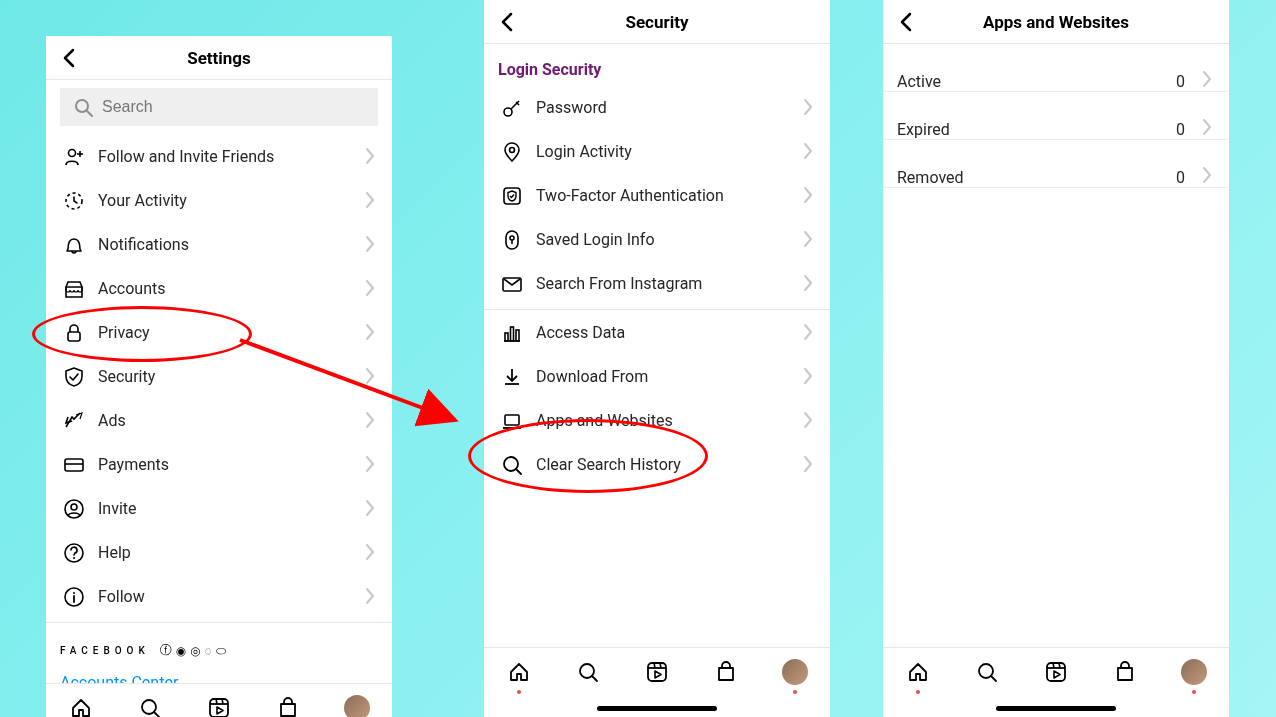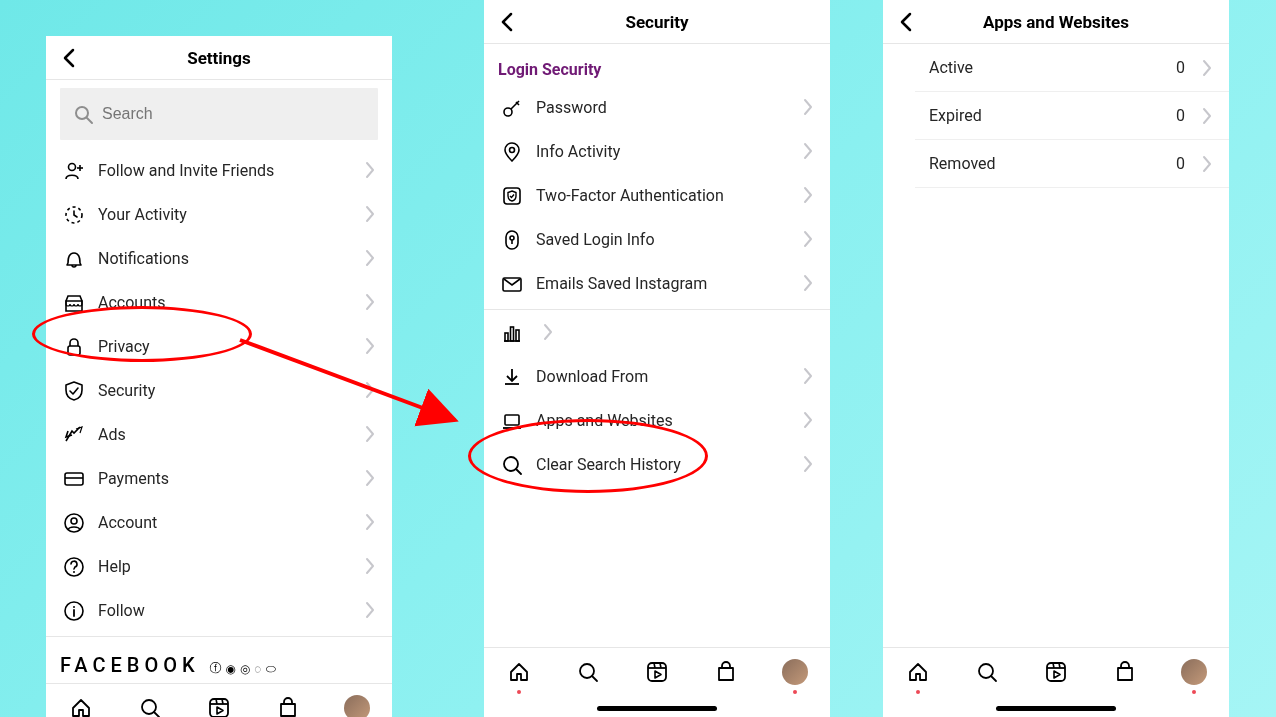--- a/index.html
+++ b/index.html
@@ -39,21 +39,21 @@
     display:flex;align-items:center;justify-content:center;
   }
   .header .title {
     font-size: 17px;
     font-weight: 700;
   }
   .searchbox {
     margin: 8px 14px;
     background: #efefef;
     border-radius: 1px;
-    height: 52px;
+    height: 38px;
     display:flex; align-items:center;
     padding: 0 12px;
     color:#8e8e8e;
   }
   .searchbox .icon { margin-right:8px; display:flex;}
   .searchbox input {
     border:none; background:transparent; font-size:16px; color:#8e8e8e; outline:none; flex:1;
   }
   .list-item {
     display:flex; align-items:center;
@@ -62,32 +62,32 @@
   }
   .list-item .icon { width:26px; display:flex; align-items:center; justify-content:center; margin-right:12px;}
   .list-item .label { flex:1; font-size:16px; color:#262626;}
   .list-item .chev { color:#c7c7cc; display:flex;}
   .section-header {
     font-size:16px; font-weight:700; padding:16px 14px 6px; color:#701a75;
   }
   .phone-2 .header { border-bottom:0.5px solid #e6e6e6;}
   .phone-2 .section-border { border-bottom:0.5px solid #e6e6e6; margin-top:4px;}
   .simple-row {
-    display:flex; align-items:center; height:48px; padding:0 14px; border-bottom:0.5px solid #efefef;margin-left:32px;
+    display:flex; align-items:flex-end; height:48px; padding:0 14px; border-bottom:0.5px solid #efefef;
   }
   .simple-row .label { flex:1; font-size:16px; color:#262626;}
   .simple-row .count { font-size:16px; color:#262626; margin-right:10px;}
   .simple-row .chev { color:#c7c7cc; display:flex;}
   .facebook-block {
     border-top:0.5px solid #e6e6e6;
     margin-top:4px;
     padding:16px 14px 0;
   }
   .facebook-block .fb-title {
-    font-size:20px; letter-spacing:5px; font-weight:500; display:inline-flex; align-items:center;
+    font-size:10px; letter-spacing:5px; font-weight:500; display:inline-flex; align-items:center;
   }
   .fb-icons { display:inline-flex; align-items:center; gap:4px; margin-left:6px; font-size:12px;}
   .accounts-link { color:#0095f6; font-size:16px; padding-top:14px; display:block;}
   .tabbar {
     position:absolute; bottom:0; left:0; right:0; height:70px;
     border-top:0.5px solid #e6e6e6;
     background:#fff;
     display:flex; align-items:flex-start; justify-content:space-around;
     padding-top:10px;
   }
@@ -358,21 +358,21 @@
             <use href="#i-chevR"></use>
           </svg>
         </span>
       </div>
       <div class="list-item">
         <span class="icon">
           <svg width="22" height="22">
             <use href="#i-account"></use>
           </svg>
         </span>
-        <span class="label">Account</span>
+        <span class="label">Invite</span>
         <span class="chev">
           <svg width="20" height="24">
             <use href="#i-chevR"></use>
           </svg>
         </span>
       </div>
       <div class="list-item">
         <span class="icon">
           <svg width="22" height="22">
             <use href="#i-help"></use>
@@ -463,21 +463,21 @@
             <use href="#i-chevR"></use>
           </svg>
         </span>
       </div>
       <div class="list-item">
         <span class="icon">
           <svg width="22" height="22">
             <use href="#i-pin"></use>
           </svg>
         </span>
-        <span class="label">Info Activity</span>
+        <span class="label">Login Activity</span>
         <span class="chev">
           <svg width="20" height="24">
             <use href="#i-chevR"></use>
           </svg>
         </span>
       </div>
       <div class="list-item">
         <span class="icon">
           <svg width="22" height="22">
             <use href="#i-twofa"></use>
@@ -502,36 +502,37 @@
             <use href="#i-chevR"></use>
           </svg>
         </span>
       </div>
       <div class="list-item">
         <span class="icon">
           <svg width="22" height="22">
             <use href="#i-mail"></use>
           </svg>
         </span>
-        <span class="label">Emails Saved Instagram</span>
+        <span class="label">Search From Instagram</span>
         <span class="chev">
           <svg width="20" height="24">
             <use href="#i-chevR"></use>
           </svg>
         </span>
       </div>
     </div>
   <div class="section-border"></div>
   <div id="sec-list-2">
       <div class="list-item">
         <span class="icon">
           <svg width="22" height="22">
             <use href="#i-bars"></use>
           </svg>
         </span>
+        <span class="label">Access Data</span>
         <span class="chev">
           <svg width="20" height="24">
             <use href="#i-chevR"></use>
           </svg>
         </span>
       </div>
       <div class="list-item">
         <span class="icon">
           <svg width="22" height="22">
             <use href="#i-download"></use>

